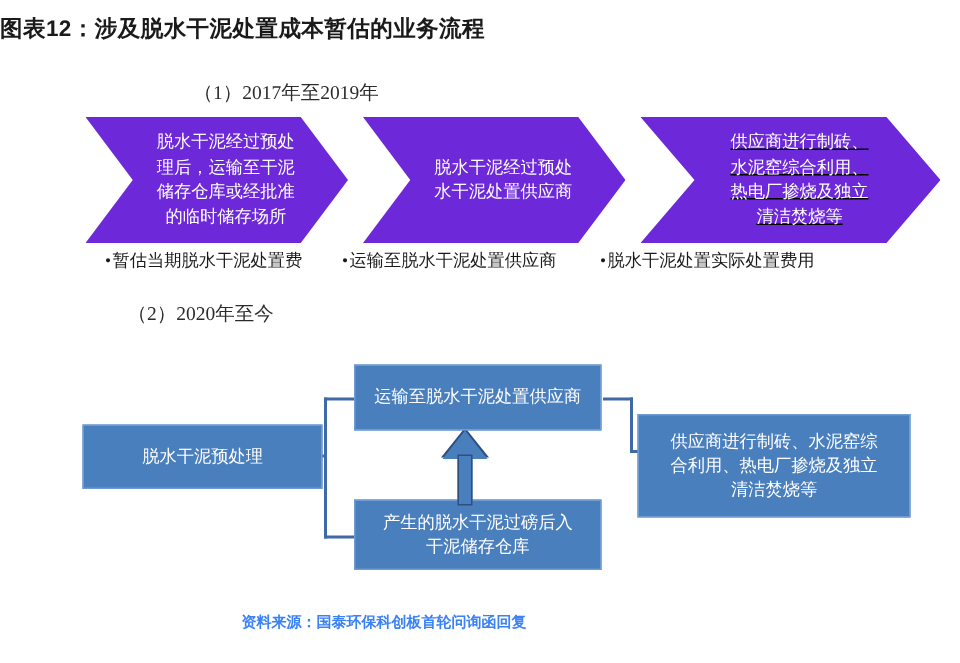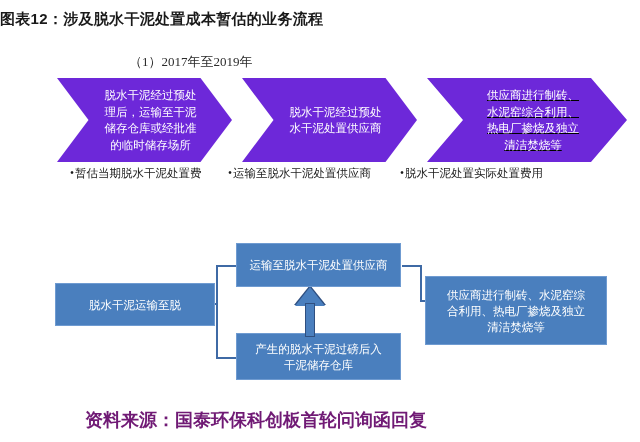--- a/index.html
+++ b/index.html
@@ -94,21 +94,21 @@
   .ua-head{position:absolute;left:0;top:0;width:0;height:0;
            border-left:15px solid transparent;border-right:15px solid transparent;
            border-bottom:19px solid #4a7fbe;}
   .ua-head-o{position:absolute;left:-1px;top:-2px;width:0;height:0;
            border-left:16px solid transparent;border-right:16px solid transparent;
            border-bottom:20px solid #2f4f80;z-index:-1;}
 
   .source{
     position:absolute;left:0;top:408px;width:512px;text-align:center;
     font-family:"Liberation Sans","DejaVu Sans",sans-serif;
-    font-weight:bold;font-size:18px;color:#701a75;
+    font-weight:bold;font-size:10px;color:#3b82f6;
   }
 </style>
 </head>
 <body>
 
 <div id="root">
 
   <div class="title">图表12：涉及脱水干泥处置成本暂估的业务流程</div>
 
   <div class="section-label" id="sec1">（1）2017年至2019年</div>
@@ -129,33 +129,34 @@
 水泥窑综合利用、
 热电厂掺烧及独立
 清洁焚烧等</span>
     </div>
   </div>
 
   <div class="bullet" id="b1"><span class="dot">•</span><span>暂估当期脱水干泥处置费</span></div>
   <div class="bullet" id="b2"><span class="dot">•</span><span>运输至脱水干泥处置供应商</span></div>
   <div class="bullet" id="b3"><span class="dot">•</span><span>脱水干泥处置实际处置费用</span></div>
 
+  <div class="section-label" id="sec2">（2）2020年至今</div>
 
   <div class="flow">
 
     <div class="ln" id="lh-s"></div>
     <div class="ln" id="lv"></div>
     <div class="ln" id="lh-t"></div>
     <div class="ln" id="lh-b"></div>
 
     <div class="ln" id="rh-t"></div>
     <div class="ln" id="rv"></div>
     <div class="ln" id="rh-b"></div>
 
-    <div class="fbox" id="box-pre">脱水干泥运输至脱</div>
+    <div class="fbox" id="box-pre">脱水干泥预处理</div>
     <div class="fbox" id="box-trans">运输至脱水干泥处置供应商</div>
     <div class="fbox" id="box-weigh">产生的脱水干泥过磅后入
 干泥储存仓库</div>
     <div class="fbox" id="box-supp">供应商进行制砖、水泥窑综
 合利用、热电厂掺烧及独立
 清洁焚烧等</div>
 
     <div class="uparrow">
       <div class="ua-head-o"></div>
       <div class="ua-head"></div>

